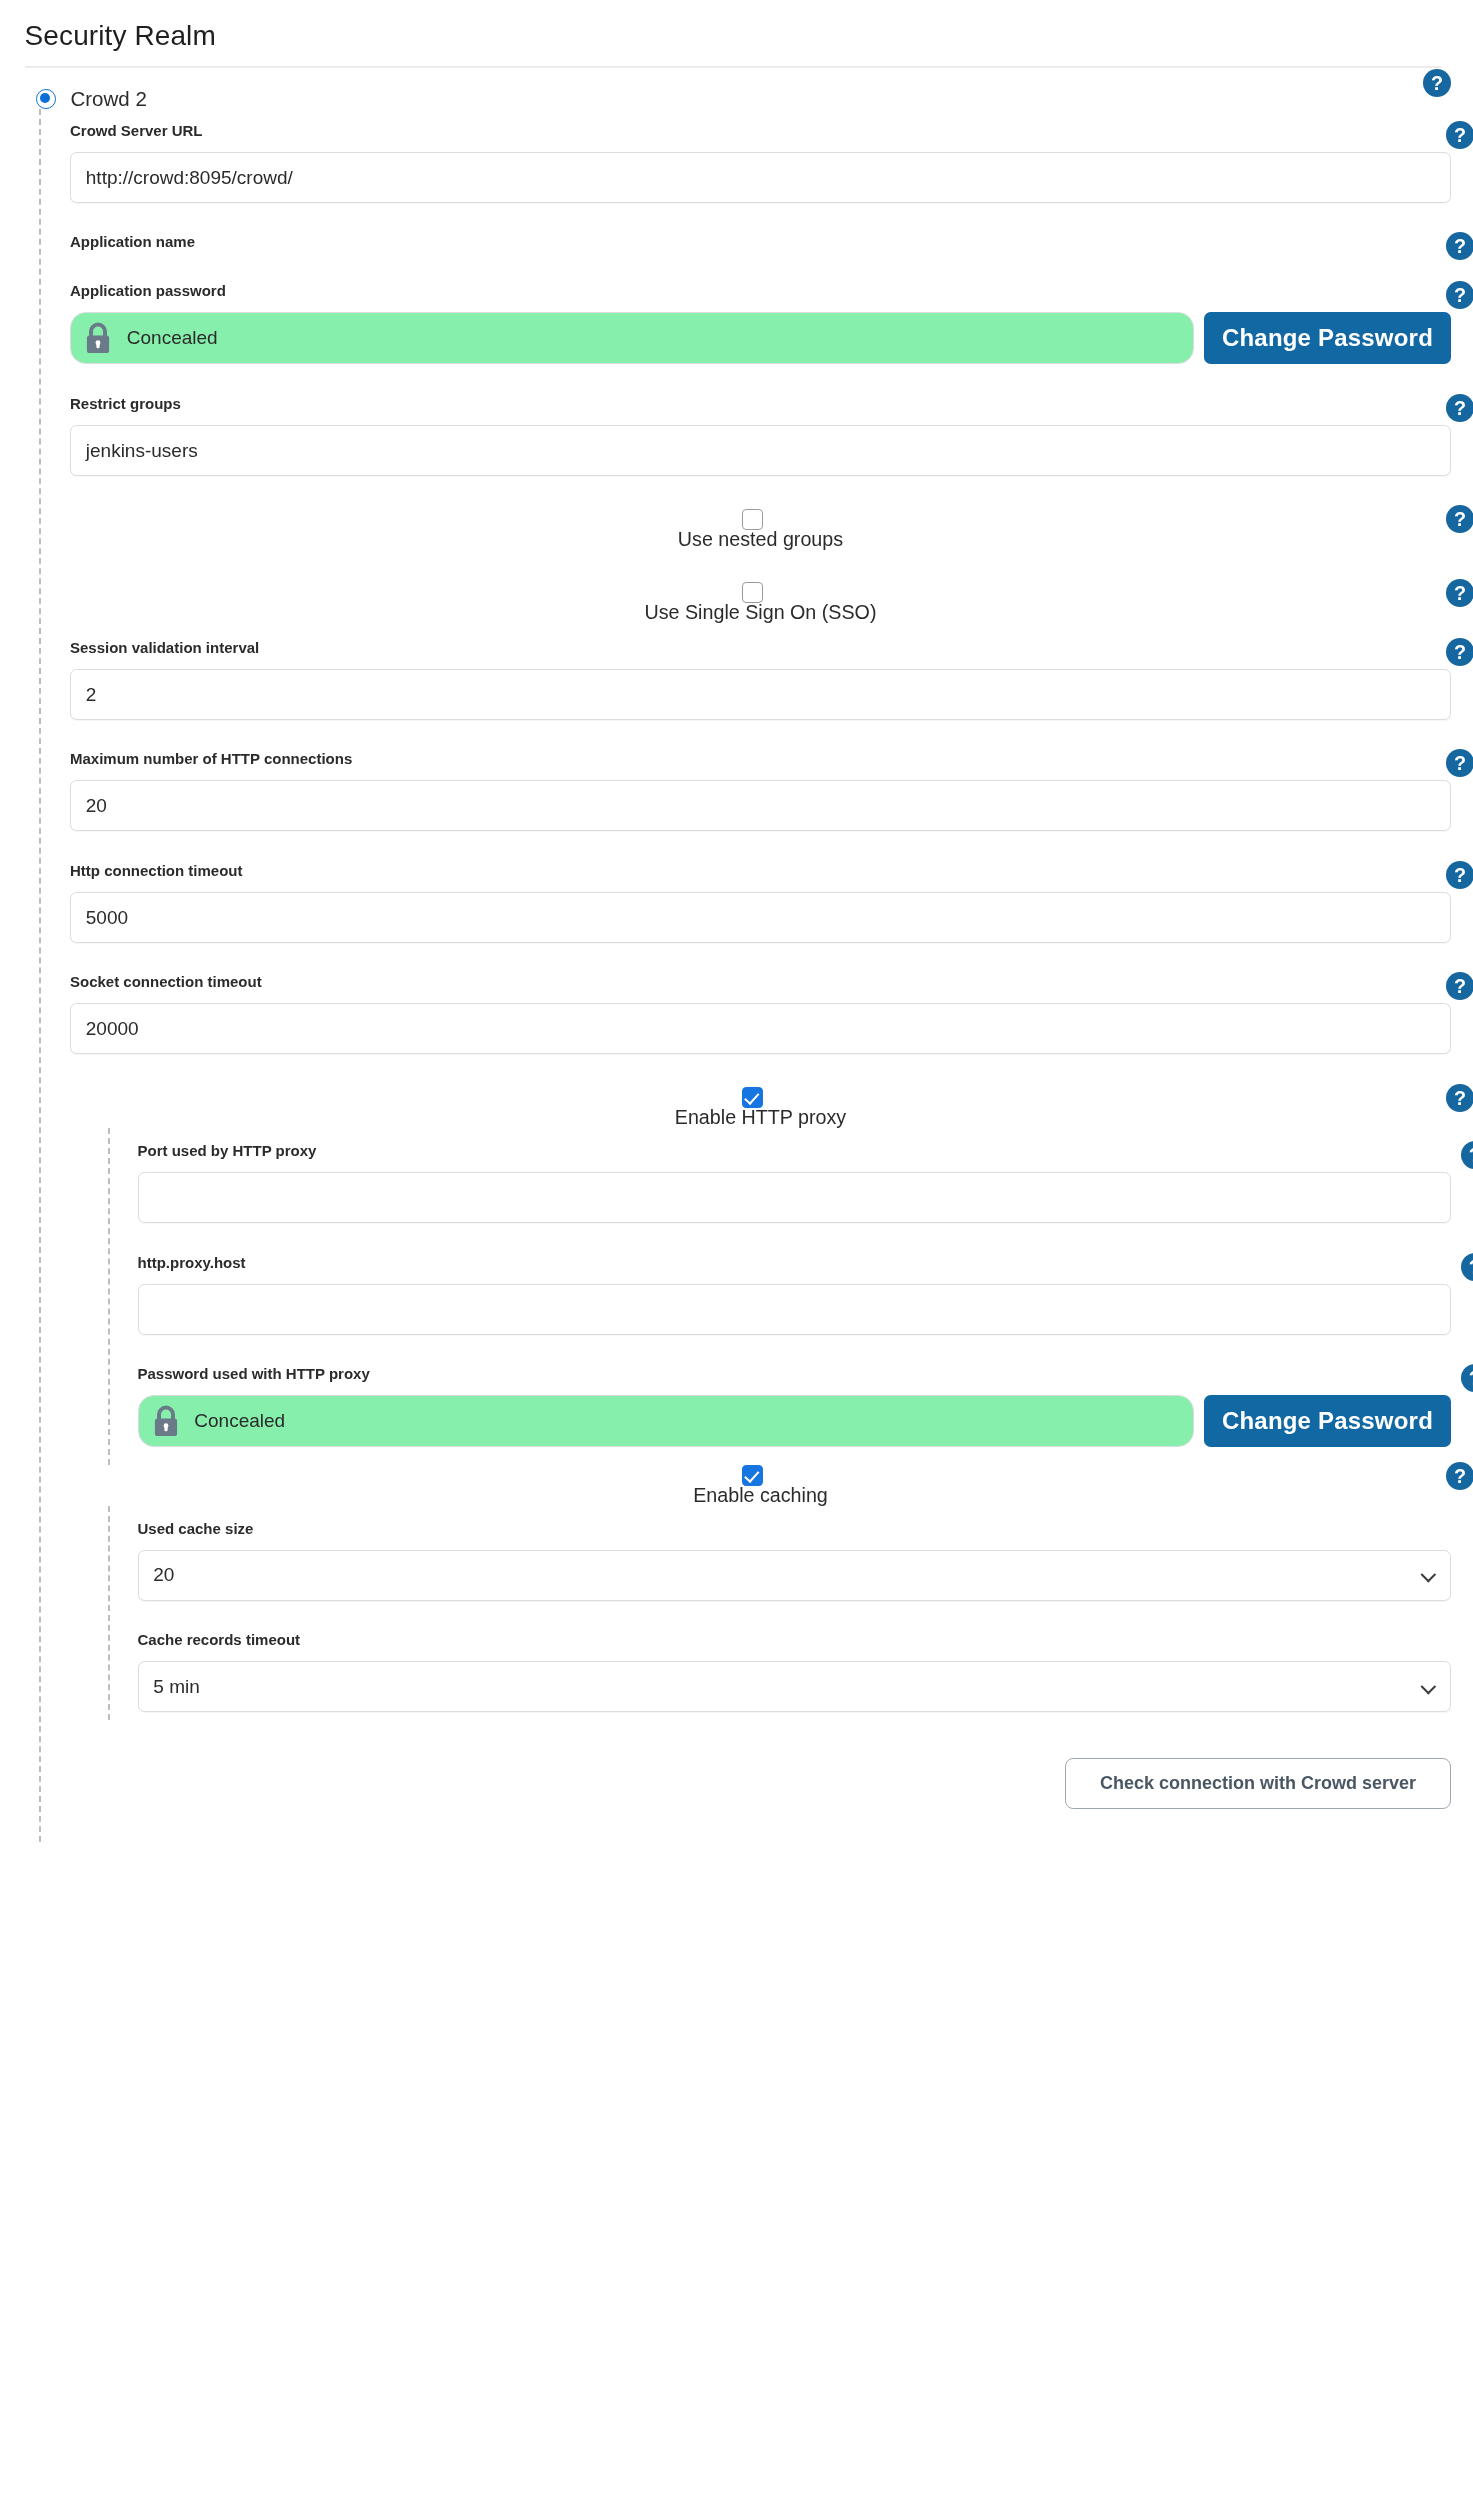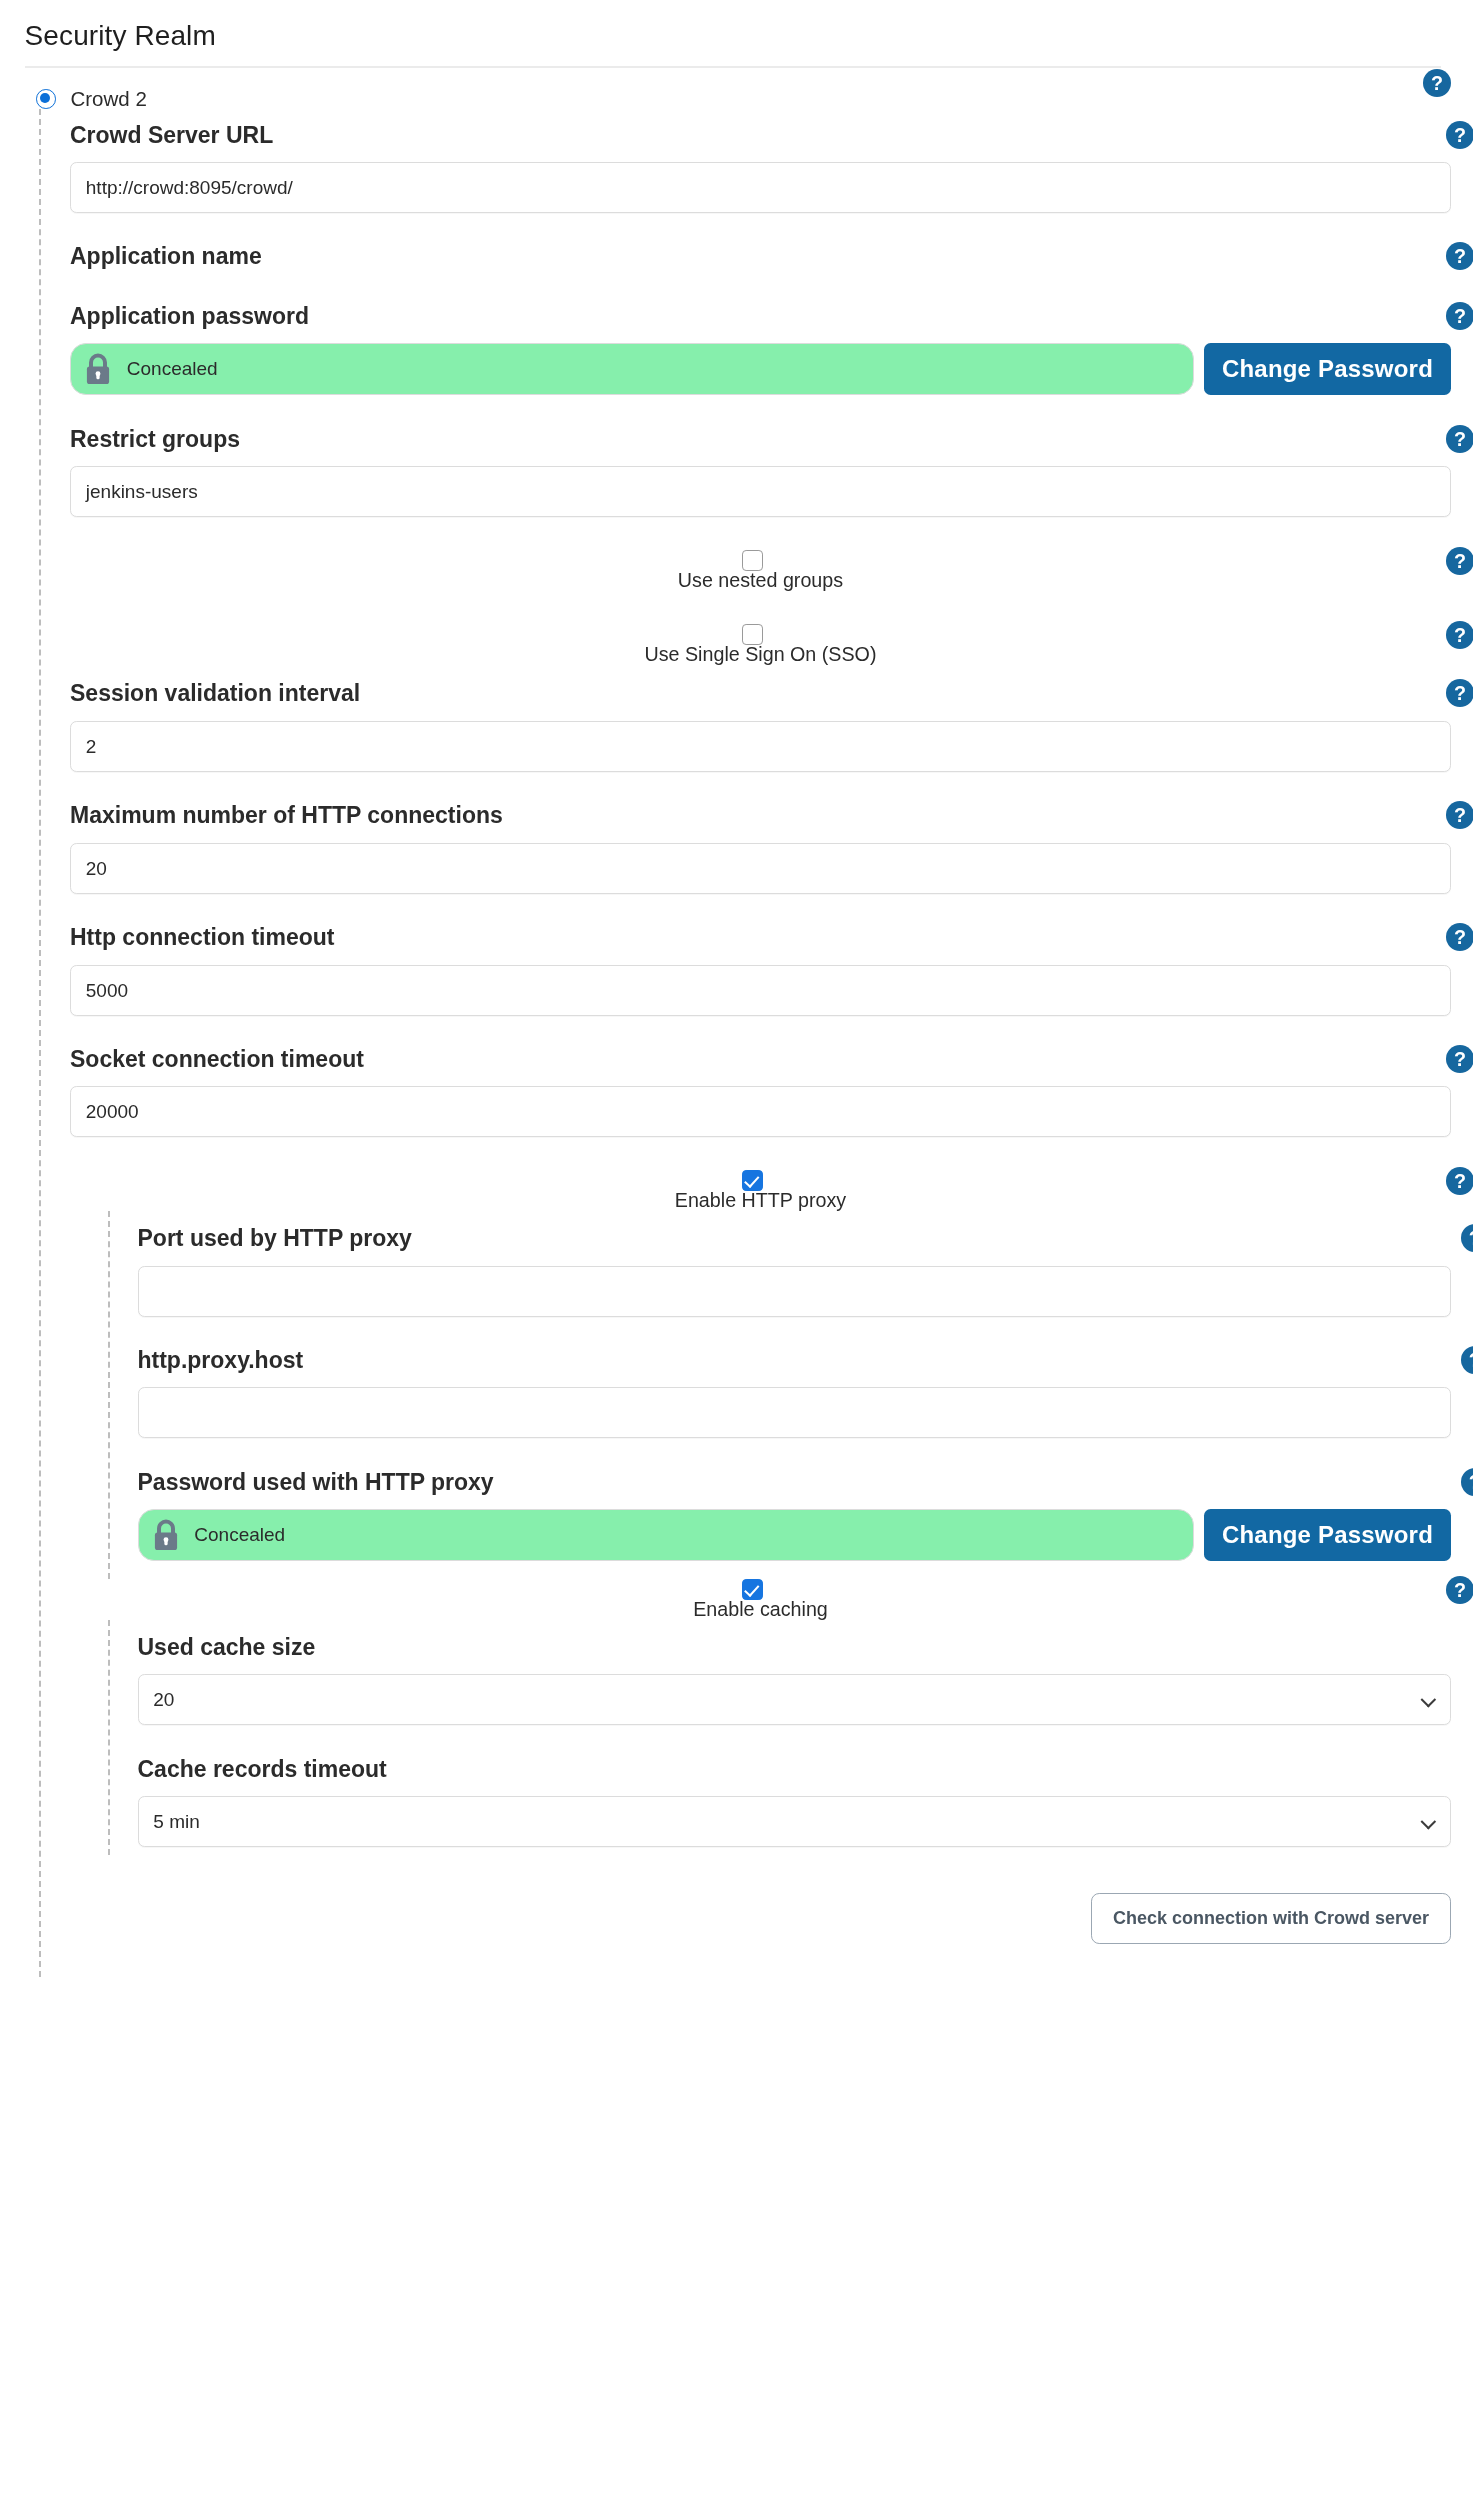--- a/index.html
+++ b/index.html
@@ -81,21 +81,21 @@
   .nest.level2 {
     margin-left: 38px;
     padding-left: 29.5px;
   }
 
   
   .field { position: relative; padding-right: 23px; }
   .field + .field { margin-top: 29.5px; }
 
   .field-label {
-    font-size: 23px;
+    font-size: 15px;
     font-weight: 700;
     color: #2b2b2b;
     line-height: 1.3;
     margin-bottom: 11.5px;
     display: block;
   }
 
   .input {
     width: 100%;
     height: 51px;
@@ -225,21 +225,21 @@
   
   .footer-row {
     display: flex;
     justify-content: flex-end;
     padding: 38px 23px 33px 0;
   }
   .btn-secondary {
     background: #fff;
     border: 1.6px solid #9ba7b3;
     border-radius: 8.2px;
-    padding: 0 21px;
+    padding: 0 34px;
     height: 51px;
     font-size: 18px;
     font-weight: 700;
     color: #4a5763;
     font-family: "Liberation Sans", sans-serif;
     cursor: pointer;
     white-space: nowrap;
   }
   .spacer-md { height: 33px; }
 </style>

